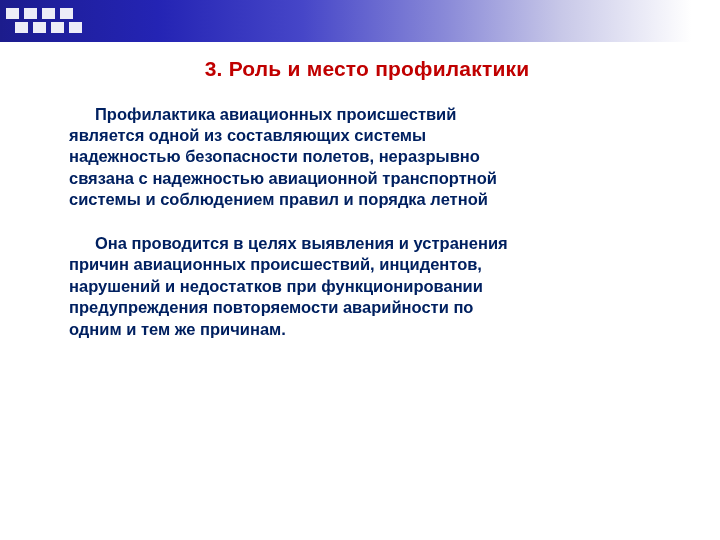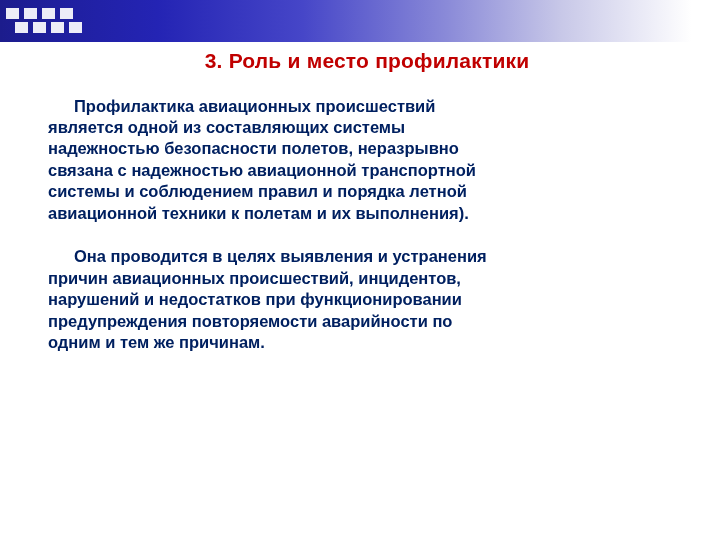--- a/index.html
+++ b/index.html
@@ -48,21 +48,21 @@
   .ck3 { left: 42px; top: 0px; }
   .ck4 { left: 15px; top: 14px; }
   .ck5 { left: 33px; top: 14px; }
   .ck6 { left: 51px; top: 14px; }
   .ck7 { left: 60px; top: 0px; opacity: 0.55; }
   .ck8 { left: 69px; top: 14px; opacity: 0.35; }
 
   .content {
     position: absolute;
     left: 0;
-    top: 34px;
+    top: 42px;
     width: 720px;
     height: 354px;
   }
 
   .title {
     margin: 14px 40px 0 54px;
     text-align: center;
     color: #c00000;
     font-size: 21px;
     font-weight: bold;
@@ -78,20 +78,21 @@
 
   .body-text {
     margin: 0 34px 0 48px;
     color: #002060;
     font-size: 16.5px;
     font-weight: bold;
     line-height: 1.30;
   }
   .para {
     margin-top: 22px;
+    margin-left: 21px;
   }
   .para .indent-first {
     display: inline-block;
     width: 26px;
   }
   .para p {
     margin: 0;
   }
 </style>
 </head>
@@ -119,21 +120,20 @@
     </div>
 
     <div class="body-text">
 
       <div class="para">
         <p><span class="indent-first"></span><span>Профилактика авиационных происшествий</span></p>
         <p>является одной из составляющих системы</p>
         <p>надежностью безопасности полетов, неразрывно</p>
         <p>связана с надежностью авиационной транспортной</p>
         <p>системы и соблюдением правил и порядка летной</p>
-        <p>авиационной техники к полетам и их выполнения).</p>
       </div>
 
       <div class="para">
         <p><span class="indent-first"></span><span>Она проводится в целях выявления и устранения</span></p>
         <p>причин авиационных происшествий, инцидентов,</p>
         <p>нарушений и недостатков при функционировании</p>
         <p>предупреждения повторяемости аварийности по</p>
         <p>одним и тем же причинам.</p>
       </div>
 

